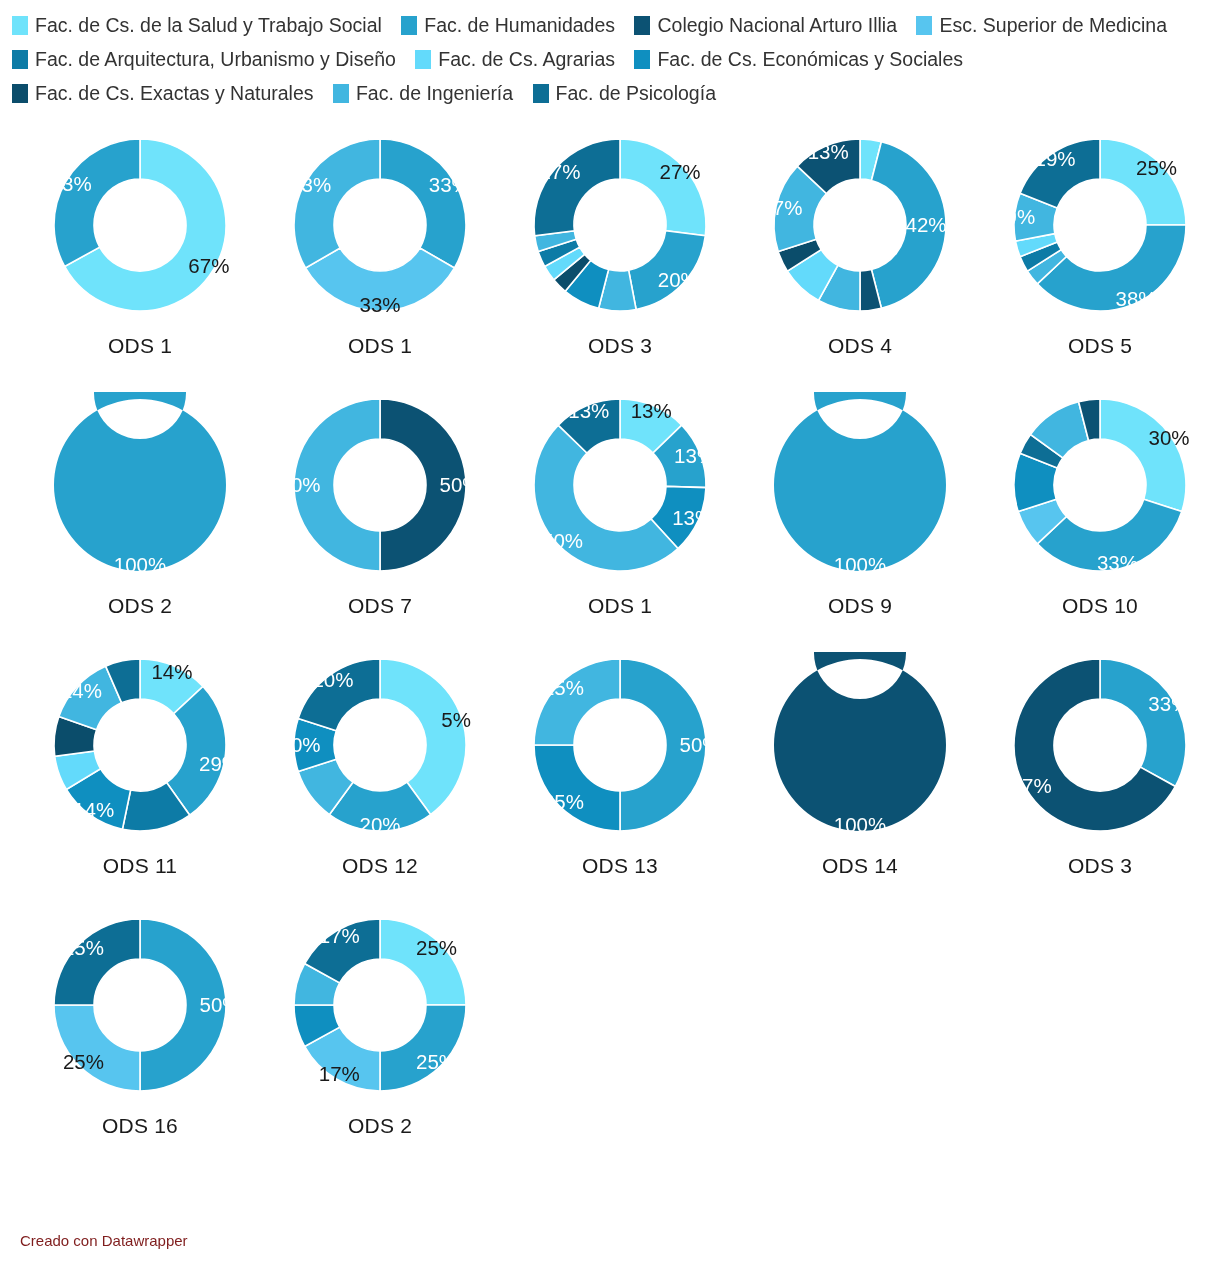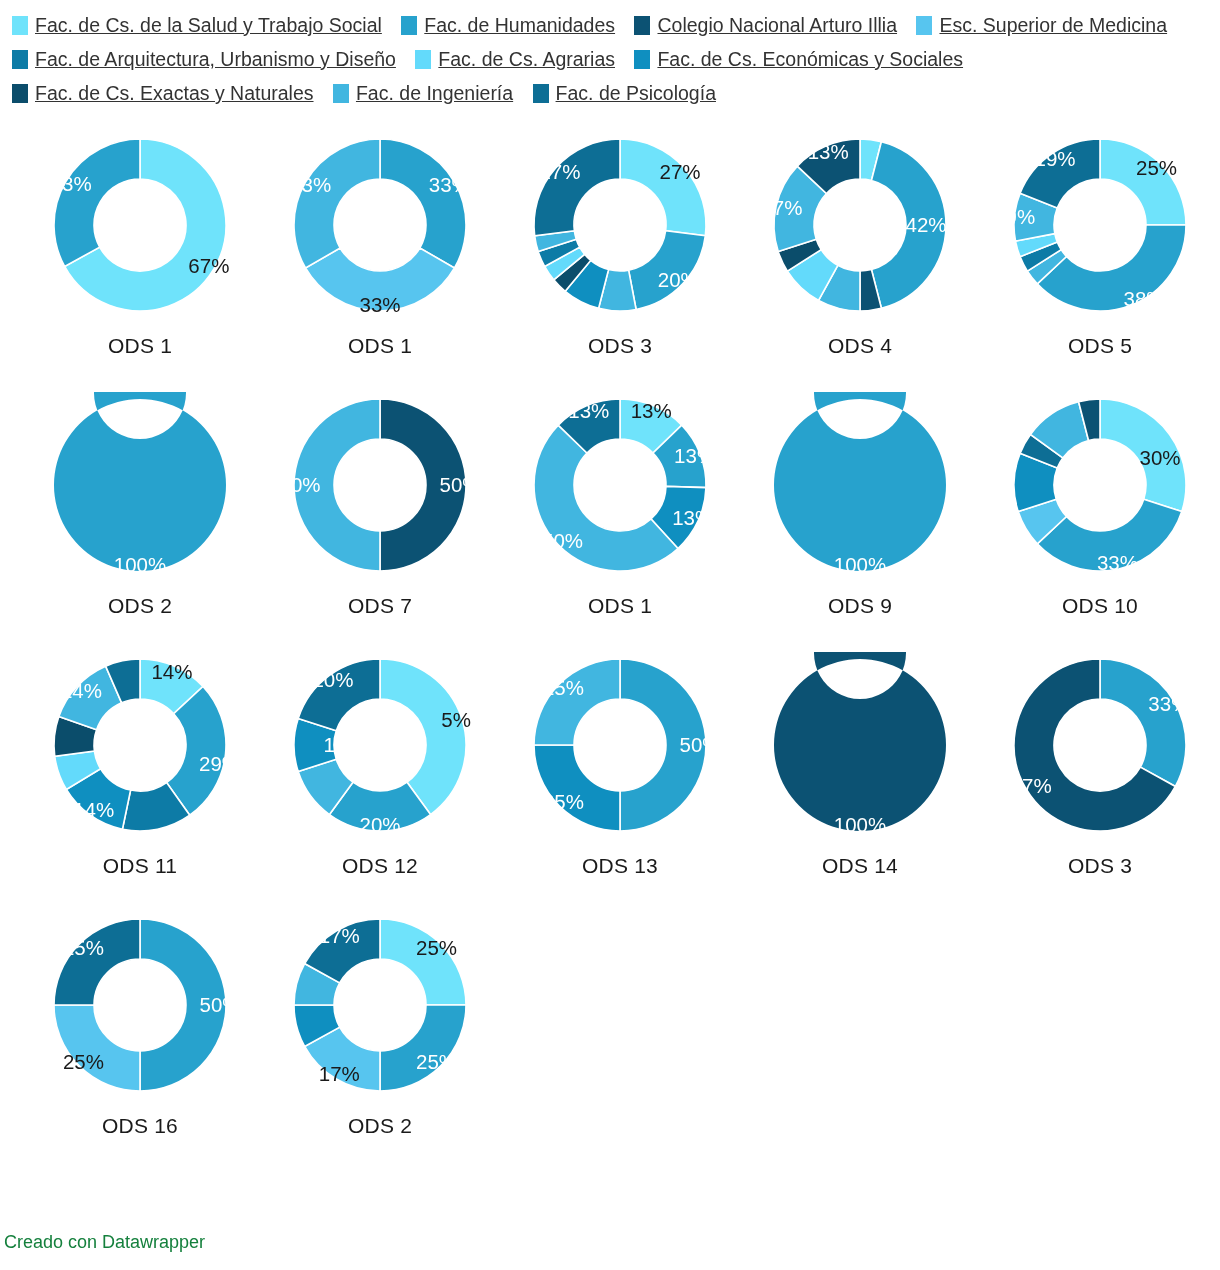--- a/index.html
+++ b/index.html
@@ -14,21 +14,20 @@
   #legend {
     padding: 8px 12px 0 12px;
     line-height: 34px;
     font-size: 19.5px;
     color: #333333;
   }
   .legend-item {
     display: inline;
     white-space: nowrap;
     margin-right: 14px;
-    text-decoration: underline;
   }
   .legend-swatch {
     display: inline-block;
     width: 16px; height: 19px;
     vertical-align: -3px;
     margin-right: 7px;
   }
   .legend-label { display: inline; }
 
   #grid {
@@ -63,24 +62,24 @@
     font-weight: 400;
     transform: translate(-50%, -50%);
     white-space: nowrap;
     pointer-events: none;
   }
   .lbl-light { color: #ffffff; }
   .lbl-dark { color: #1a1a1a; }
 
   #footer {
     position: absolute;
-    left: 4px;
+    left: 20px;
     top: 1232px;
-    font-size: 18px;
-    color: #15803d;
+    font-size: 15px;
+    color: #7f1d1d;
   }
 </style>
 </head>
 <body>
 
 <div id="legend"><span class="legend-item"><span class="legend-swatch" style="background: rgb(111, 227, 251);"></span><span class="legend-label">Fac. de Cs. de la Salud y Trabajo Social</span></span> <span class="legend-item"><span class="legend-swatch" style="background: rgb(39, 162, 205);"></span><span class="legend-label">Fac. de Humanidades</span></span> <span class="legend-item"><span class="legend-swatch" style="background: rgb(12, 82, 115);"></span><span class="legend-label">Colegio Nacional Arturo Illia</span></span> <span class="legend-item"><span class="legend-swatch" style="background: rgb(87, 197, 239);"></span><span class="legend-label">Esc. Superior de Medicina</span></span> <span class="legend-item"><span class="legend-swatch" style="background: rgb(13, 123, 166);"></span><span class="legend-label">Fac. de Arquitectura, Urbanismo y Diseño</span></span> <span class="legend-item"><span class="legend-swatch" style="background: rgb(99, 218, 251);"></span><span class="legend-label">Fac. de Cs. Agrarias</span></span> <span class="legend-item"><span class="legend-swatch" style="background: rgb(15, 143, 192);"></span><span class="legend-label">Fac. de Cs. Económicas y Sociales</span></span> <span class="legend-item"><span class="legend-swatch" style="background: rgb(11, 77, 107);"></span><span class="legend-label">Fac. de Cs. Exactas y Naturales</span></span> <span class="legend-item"><span class="legend-swatch" style="background: rgb(65, 182, 224);"></span><span class="legend-label">Fac. de Ingeniería</span></span> <span class="legend-item"><span class="legend-swatch" style="background: rgb(13, 110, 149);"></span><span class="legend-label">Fac. de Psicología</span></span> </div>
 
 <div id="grid">
     <div class="cell">
       <div class="donut-wrap">
@@ -148,21 +147,21 @@
         <svg class="donut-svg" viewBox="0 0 186 186">
           <path d="M 93 7 A 86 86 0 0 1 179 93 L 139 93 A 46 46 0 0 0 93 47 Z" fill="#6fe3fb" stroke="#ffffff" stroke-width="1.6"></path>
           <path d="M 179 93 A 86 86 0 0 1 30.308698041758596 151.8710511098672 L 59.46744313861506 124.48916687271966 A 46 46 0 0 0 139 93 Z" fill="#27a2cd" stroke="#ffffff" stroke-width="1.6"></path>
           <path d="M 30.308698041758596 151.8710511098672 A 86 86 0 0 1 20.38779840682669 139.08110436819368 L 54.160915426907295 117.64803256903383 A 46 46 0 0 0 59.46744313861506 124.48916687271966 Z" fill="#41b6e0" stroke="#ffffff" stroke-width="1.6"></path>
           <path d="M 20.38779840682669 139.08110436819368 A 86 86 0 0 1 13.039222213610373 124.65871153088229 L 50.23028164914043 109.93372942349518 A 46 46 0 0 0 54.160915426907295 117.64803256903383 Z" fill="#0d7ba6" stroke="#ffffff" stroke-width="1.6"></path>
           <path d="M 13.039222213610373 124.65871153088229 A 86 86 0 0 1 8.523296437332775 109.11479305437227 L 47.81478646648032 101.6195404709433 A 46 46 0 0 0 50.23028164914043 109.93372942349518 Z" fill="#63dafb" stroke="#ffffff" stroke-width="1.6"></path>
           <path d="M 8.523296437332775 109.11479305437227 A 86 86 0 0 1 13.039222213610387 61.341288469117664 L 50.230281649140444 76.06627057650479 A 46 46 0 0 0 47.81478646648032 101.6195404709433 Z" fill="#41b6e0" stroke="#ffffff" stroke-width="1.6"></path>
           <path d="M 13.039222213610387 61.341288469117664 A 86 86 0 0 1 92.99999999999999 7 L 92.99999999999999 47 A 46 46 0 0 0 50.230281649140444 76.06627057650479 Z" fill="#0d6e95" stroke="#ffffff" stroke-width="1.6"></path>
         </svg>
         <div class="slice-label lbl-dark" style="left: 149.569px; top: 36.4315px;">25%</div>
-        <div class="slice-label lbl-light" style="left: 137px; top: 167.382px;">38%</div>
+        <div class="slice-label lbl-light" style="left: 129px; top: 167.382px;">38%</div>
         <div class="slice-label lbl-light" style="left: 13.355px; top: 85.4713px;">9%</div>
         <div class="slice-label lbl-light" style="left: 48.0333px; top: 26.8336px;">19%</div>
       </div>
       <div class="cell-label">ODS 5</div>
     </div>
     <div class="cell">
       <div class="donut-wrap">
         <svg class="donut-svg" viewBox="0 0 186 186">
           <path d="M 93 7 A 86 86 0 1 1 92.99 7 Z M 93 47 A 46 46 0 1 0 92.99 47 Z" fill="#27a2cd" stroke="#ffffff" stroke-width="0"></path>
         </svg>
@@ -211,21 +210,21 @@
       <div class="donut-wrap">
         <svg class="donut-svg" viewBox="0 0 186 186">
           <path d="M 93 7 A 86 86 0 0 1 174.7908604013832 119.57546151624547 L 136.74859974957707 107.21478174124758 A 46 46 0 0 0 93 47 Z" fill="#6fe3fb" stroke="#ffffff" stroke-width="1.6"></path>
           <path d="M 174.7908604013832 119.57546151624547 A 86 86 0 0 1 30.308698041758596 151.8710511098672 L 59.46744313861506 124.48916687271966 A 46 46 0 0 0 136.74859974957707 107.21478174124758 Z" fill="#27a2cd" stroke="#ffffff" stroke-width="1.6"></path>
           <path d="M 30.308698041758596 151.8710511098672 A 86 86 0 0 1 11.209139598616801 119.57546151624548 L 49.25140025042294 107.21478174124758 A 46 46 0 0 0 59.46744313861506 124.48916687271966 Z" fill="#57c5ef" stroke="#ffffff" stroke-width="1.6"></path>
           <path d="M 11.209139598616801 119.57546151624548 A 86 86 0 0 1 13.039222213610387 61.341288469117664 L 50.230281649140444 76.06627057650479 A 46 46 0 0 0 49.25140025042294 107.21478174124758 Z" fill="#0f8fc0" stroke="#ffffff" stroke-width="1.6"></path>
           <path d="M 13.039222213610387 61.341288469117664 A 86 86 0 0 1 23.424538483754503 42.45046830284732 L 55.785218258752415 65.96187839454623 A 46 46 0 0 0 50.230281649140444 76.06627057650479 Z" fill="#0d6e95" stroke="#ffffff" stroke-width="1.6"></path>
           <path d="M 23.424538483754503 42.45046830284732 A 86 86 0 0 1 71.61266970382252 9.70184814293772 L 81.5602651904167 48.44517458808296 A 46 46 0 0 0 55.785218258752415 65.96187839454623 Z" fill="#41b6e0" stroke="#ffffff" stroke-width="1.6"></path>
           <path d="M 71.61266970382252 9.70184814293772 A 86 86 0 0 1 92.99999999999999 7 L 92.99999999999999 47 A 46 46 0 0 0 81.5602651904167 48.44517458808296 Z" fill="#0c5273" stroke="#ffffff" stroke-width="1.6"></path>
         </svg>
-        <div class="slice-label lbl-dark" style="left: 153px; top: 45.9772px; margin-top: 20px;">30%</div>
+        <div class="slice-label lbl-dark" style="left: 162px; top: 45.9772px;">30%</div>
         <div class="slice-label lbl-light" style="left: 110.451px; top: 171.073px;">33%</div>
       </div>
       <div class="cell-label">ODS 10</div>
     </div>
     <div class="cell">
       <div class="donut-wrap">
         <svg class="donut-svg" viewBox="0 0 186 186">
           <path d="M 93 7 A 86 86 0 0 1 156.0015539414784 34.461088146780604 L 126.69850559660472 61.68848900874312 A 46 46 0 0 0 93 47 Z" fill="#6fe3fb" stroke="#ffffff" stroke-width="1.6"></path>
           <path d="M 156.0015539414784 34.461088146780604 A 86 86 0 0 1 142.72895130821405 163.16431715469963 L 119.59920651369588 130.5297510362347 A 46 46 0 0 0 126.69850559660472 61.68848900874312 Z" fill="#27a2cd" stroke="#ffffff" stroke-width="1.6"></path>
           <path d="M 142.72895130821405 163.16431715469963 A 86 86 0 0 1 75.44904285111366 177.1900463425336 L 83.6122787343166 138.0318852529831 A 46 46 0 0 0 119.59920651369588 130.5297510362347 Z" fill="#0d7ba6" stroke="#ffffff" stroke-width="1.6"></path>
@@ -246,21 +245,21 @@
       <div class="donut-wrap">
         <svg class="donut-svg" viewBox="0 0 186 186">
           <path d="M 93 7 A 86 86 0 0 1 143.5495316971527 162.57546151624547 L 120.03812160545377 130.21478174124758 A 46 46 0 0 0 93 47 Z" fill="#6fe3fb" stroke="#ffffff" stroke-width="1.6"></path>
           <path d="M 143.5495316971527 162.57546151624547 A 86 86 0 0 1 42.45046830284732 162.57546151624547 L 65.96187839454623 130.21478174124758 A 46 46 0 0 0 120.03812160545377 130.21478174124758 Z" fill="#27a2cd" stroke="#ffffff" stroke-width="1.6"></path>
           <path d="M 42.45046830284732 162.57546151624547 A 86 86 0 0 1 11.209139598616801 119.57546151624548 L 49.25140025042294 107.21478174124758 A 46 46 0 0 0 65.96187839454623 130.21478174124758 Z" fill="#41b6e0" stroke="#ffffff" stroke-width="1.6"></path>
           <path d="M 11.209139598616801 119.57546151624548 A 86 86 0 0 1 11.209139598616801 66.4245384837545 L 49.25140025042294 78.78521825875241 A 46 46 0 0 0 49.25140025042294 107.21478174124758 Z" fill="#0f8fc0" stroke="#ffffff" stroke-width="1.6"></path>
           <path d="M 11.209139598616801 66.4245384837545 A 86 86 0 0 1 92.99999999999999 7 L 92.99999999999999 47 A 46 46 0 0 0 49.25140025042294 78.78521825875241 Z" fill="#0d6e95" stroke="#ffffff" stroke-width="1.6"></path>
         </svg>
         <div class="slice-label lbl-dark" style="left: 169.085px; top: 68.2786px;">5%</div>
         <div class="slice-label lbl-light" style="left: 93px; top: 173px;">20%</div>
-        <div class="slice-label lbl-light" style="left: 13px; top: 93px; margin-left: 44px;">10%</div>
+        <div class="slice-label lbl-light" style="left: 13px; top: 93px;">10%</div>
         <div class="slice-label lbl-light" style="left: 45.9772px; top: 28.2786px;">20%</div>
       </div>
       <div class="cell-label">ODS 12</div>
     </div>
     <div class="cell">
       <div class="donut-wrap">
         <svg class="donut-svg" viewBox="0 0 186 186">
           <path d="M 93 7 A 86 86 0 0 1 93 179 L 93 139 A 46 46 0 0 0 93 47 Z" fill="#27a2cd" stroke="#ffffff" stroke-width="1.6"></path>
           <path d="M 93 179 A 86 86 0 0 1 7 93.00000000000001 L 47 93 A 46 46 0 0 0 93 139 Z" fill="#0f8fc0" stroke="#ffffff" stroke-width="1.6"></path>
           <path d="M 7 93.00000000000001 A 86 86 0 0 1 92.99999999999999 7 L 92.99999999999999 47 A 46 46 0 0 0 47 93 Z" fill="#41b6e0" stroke="#ffffff" stroke-width="1.6"></path>

